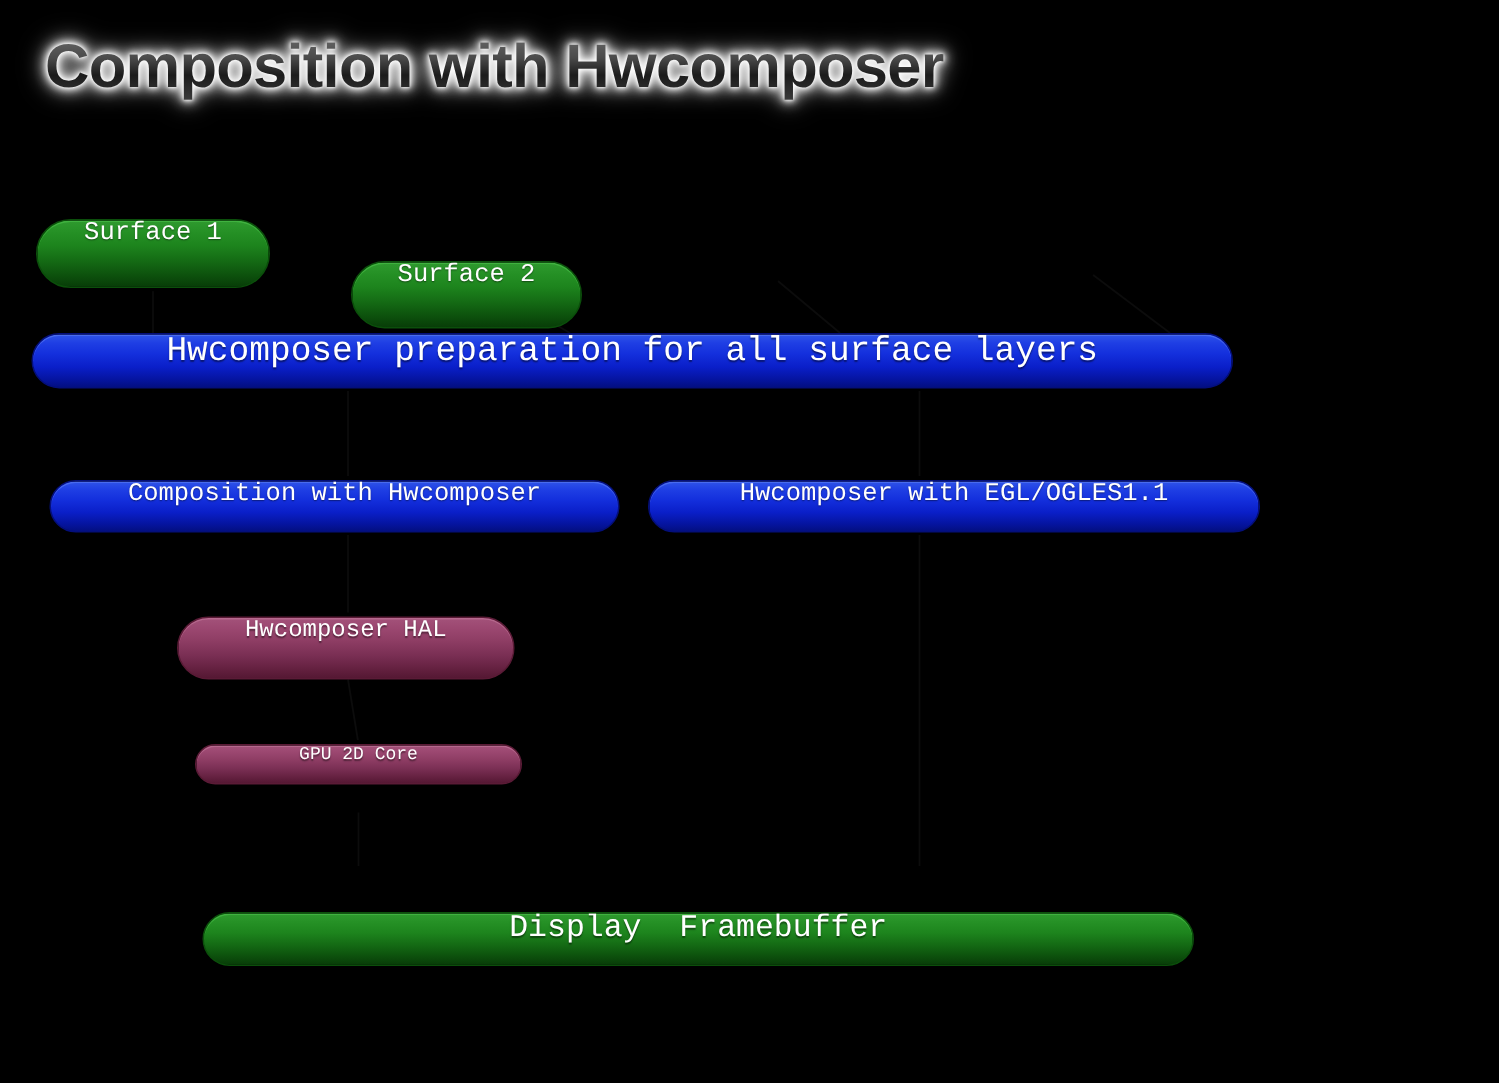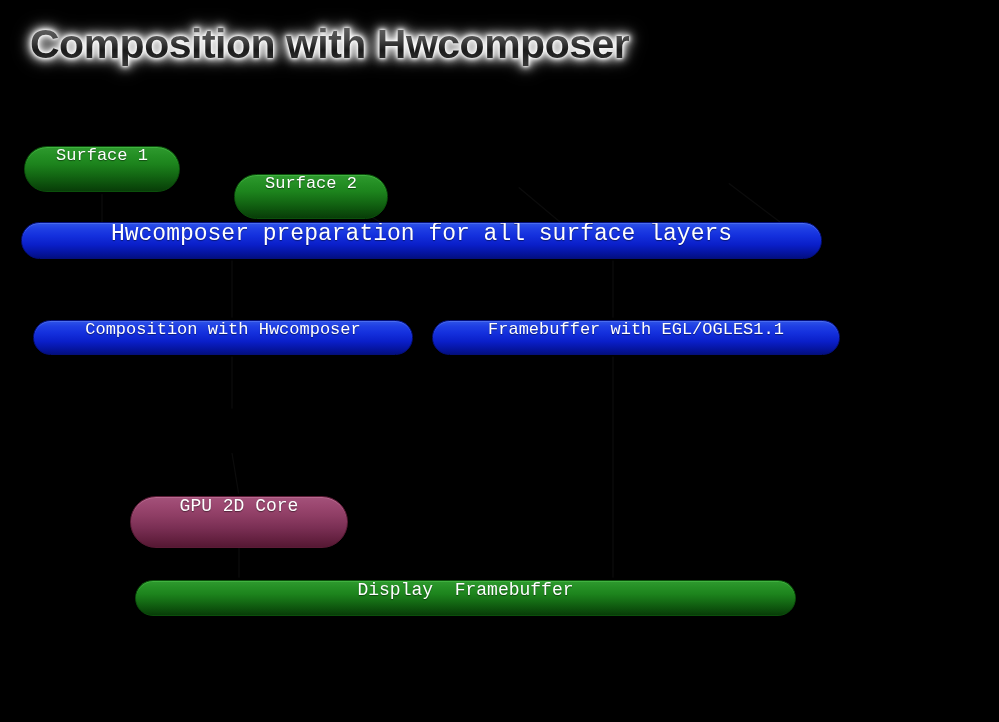--- a/index.html
+++ b/index.html
@@ -176,25 +176,28 @@
 
   <div class="node blue" style="left:21px; top:222px; width:801px; height:37px; font-size:23px;">
     <span class="node-label">Hwcomposer preparation for all surface layers</span>
   </div>
 
   <div class="node blue" style="left:33px; top:320px; width:380px; height:35px; font-size:17px;">
     <span class="node-label">Composition with Hwcomposer</span>
   </div>
 
   <div class="node blue" style="left:432px; top:320px; width:408px; height:35px; font-size:17px;">
-    <span class="node-label">Framebuffer with EGL/OGLES1.1</span>
-  </div>
-
-
-  <div class="node plum" style="left:130px; top:496px; width:218px; height:52px; font-size:18px;">
+    <span class="node-label">Hwcomposer with EGL/OGLES1.1</span>
+  </div>
+
+  <div class="node plum" style="left:118px; top:411px; width:225px; height:42px; font-size:16px;">
+    <span class="node-label">Hwcomposer HAL</span>
+  </div>
+
+  <div class="node plum" style="left:130px; top:496px; width:218px; height:27px; font-size:12px;">
     <span class="node-label">GPU 2D Core</span>
   </div>
 
-  <div class="node green" style="left:135px; top:580px; width:661px; height:36px; font-size:18px;">
+  <div class="node green" style="left:135px; top:608px; width:661px; height:36px; font-size:21px;">
     <span class="node-label">Display  Framebuffer</span>
   </div>
 
 </div>
 
 </body></html>

